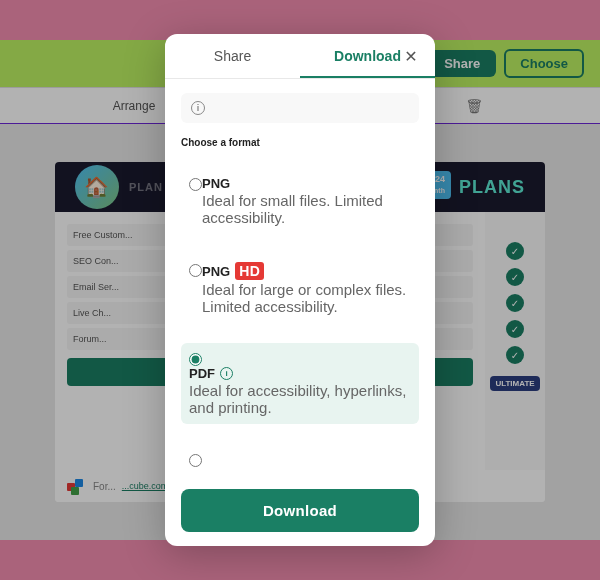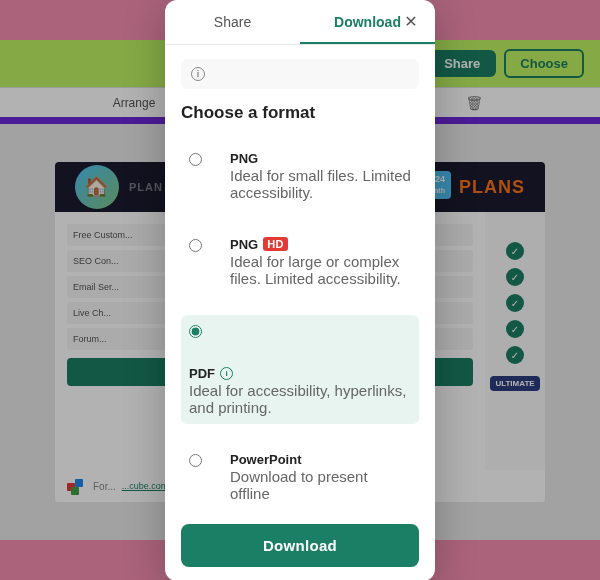--- a/index.html
+++ b/index.html
@@ -88,21 +88,21 @@
       position: absolute;
       top: 88px;
       left: 0;
       right: 0;
       height: 36px;
       background: #fff;
       display: flex;
       align-items: center;
       justify-content: center;
       gap: 24px;
-      border-bottom: 7px solid #6d28d9;
+      border-bottom: 1px solid #6d28d9;
       z-index: 1;
     }
 
     .toolbar2-item {
       font-size: 12px;
       color: #555;
       cursor: pointer;
     }
 
     .toolbar2-divider {
@@ -165,21 +165,21 @@
       color: white;
       font-size: 11px;
       font-weight: 700;
       text-transform: uppercase;
       letter-spacing: 1px;
       margin-left: 10px;
       opacity: 0.4;
     }
 
     .preview-plans-label {
-      color: #f97316;
+      color: #5eead4;
       font-size: 18px;
       font-weight: 800;
       margin-left: auto;
       letter-spacing: 1px;
     }
 
     .preview-body {
       display: flex;
       height: 290px;
       justify-content: flex-end;
@@ -355,30 +355,30 @@
       border: 1.5px solid #ccc;
       border-radius: 6px;
       padding: 5px 10px;
       font-size: 11px;
       color: #333;
       cursor: pointer;
       white-space: nowrap;
     }
 
     .format-heading {
-      font-size: 17px;
+      font-size: 10px;
       font-weight: 600;
       color: #222;
       margin-bottom: 10px;
     }
 
     .format-option {
       display: flex;
       align-items: flex-start;
-      gap: 28px;
+      gap: 0;
       padding: 8px;
       border-radius: 6px;
       margin-bottom: 4px;
       cursor: pointer;
       margin-top: 20px;
     }
 
     .format-option.selected {
       background: #e8f4f0;
       flex-direction: column;
@@ -401,21 +401,21 @@
 
     .format-option-text .format-desc {
       font-size: 15px;
       color: #666;
       margin-top: 1px;
     }
 
     .hd-badge {
       background: #e53935;
       color: white;
-      font-size: 11px;
+      font-size: 14px;
       font-weight: 800;
       padding: 1px 4px;
       border-radius: 3px;
       letter-spacing: 0.5px;
     }
 
     .info-icon-sm {
       width: 13px;
       height: 13px;
       border-radius: 50%;
@@ -602,23 +602,19 @@
           <div class="format-name">
             PDF <span class="info-icon-sm">i</span>
           </div>
           <div class="format-desc">Ideal for accessibility, hyperlinks, and printing.</div>
         </div>
       </div>
 
       
       <div class="format-option">
         <input type="radio" name="format" style="">
-        <div class="format-option-text">
-          <div class="format-name">PowerPoint</div>
-          <div class="format-desc">Download to present offline</div>
-        </div>
       </div>
 
       
       <button class="btn-download">Download</button>
     </div>
   </div>
 </div>
 
 </body></html>

